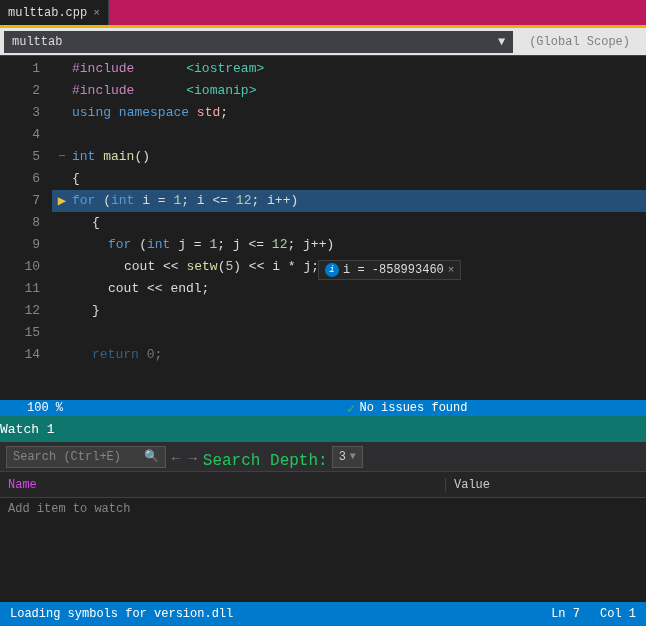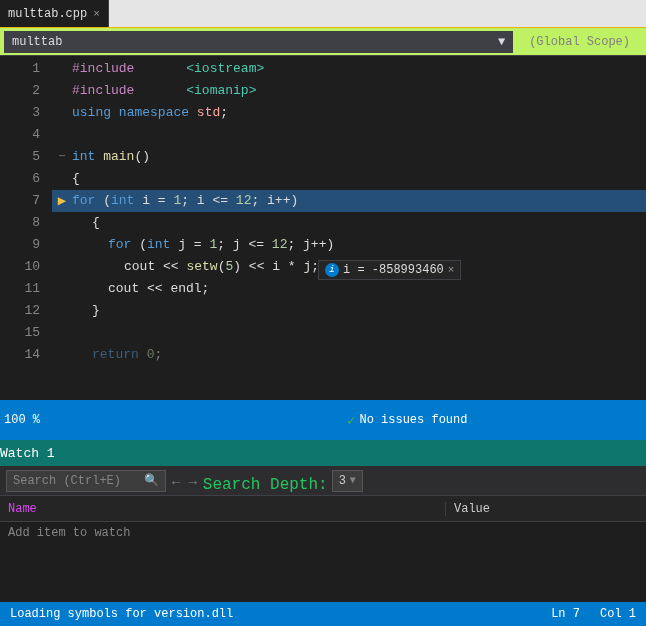--- a/index.html
+++ b/index.html
@@ -2,23 +2,23 @@
 <html><head>
   <meta charset="utf-8">
   <style>
     * { margin: 0; padding: 0; box-sizing: border-box; }
     body { font-family: 'Consolas', 'Courier New', monospace; font-size: 13px; background: #1e1e1e; color: #dcdcdc; width: 646px; height: 626px; overflow: hidden; }
 
     
     .title-bar {
       display: flex;
       align-items: center;
-      background: #e5e5e5;
+      background: #be185d;
       height: 28px;
-      border-bottom: 1px solid #eab308;
+      border-bottom: 3px solid #eab308;
     }
     .tab {
       display: flex;
       align-items: center;
       background: #1e1e1e;
       color: #dcdcdc;
       padding: 0 8px;
       height: 100%;
       font-size: 12px;
       border-right: 1px solid #3f3f46;
@@ -27,21 +27,21 @@
     .tab-close {
       font-size: 11px;
       color: #999;
       cursor: pointer;
     }
 
     
     .toolbar-bar {
       display: flex;
       align-items: center;
-      background: #bef264;
+      background: #e5e5e5;
       height: 28px;
       border-bottom: 1px solid #3f3f46;
       padding: 0 4px;
       gap: 4px;
     }
     .file-dropdown {
       display: flex;
       align-items: center;
       background: #3f3f46;
       color: #dcdcdc;
@@ -156,24 +156,24 @@
     }
     .tooltip-close {
       color: #999;
       cursor: pointer;
       font-size: 11px;
     }
 
     
     .editor-status {
       background: #007acc;
-      height: 40px;
-      display: flex;
-      align-items: center;
-      padding: 0 4px;
+      height: 16px;
+      display: flex;
+      align-items: center;
+      padding: 0 27px;
       font-size: 12px;
       color: white;
       gap: 6px;
     }
     .status-zoom {
       color: white;
     }
     .status-issues {
       display: flex;
       align-items: center;

